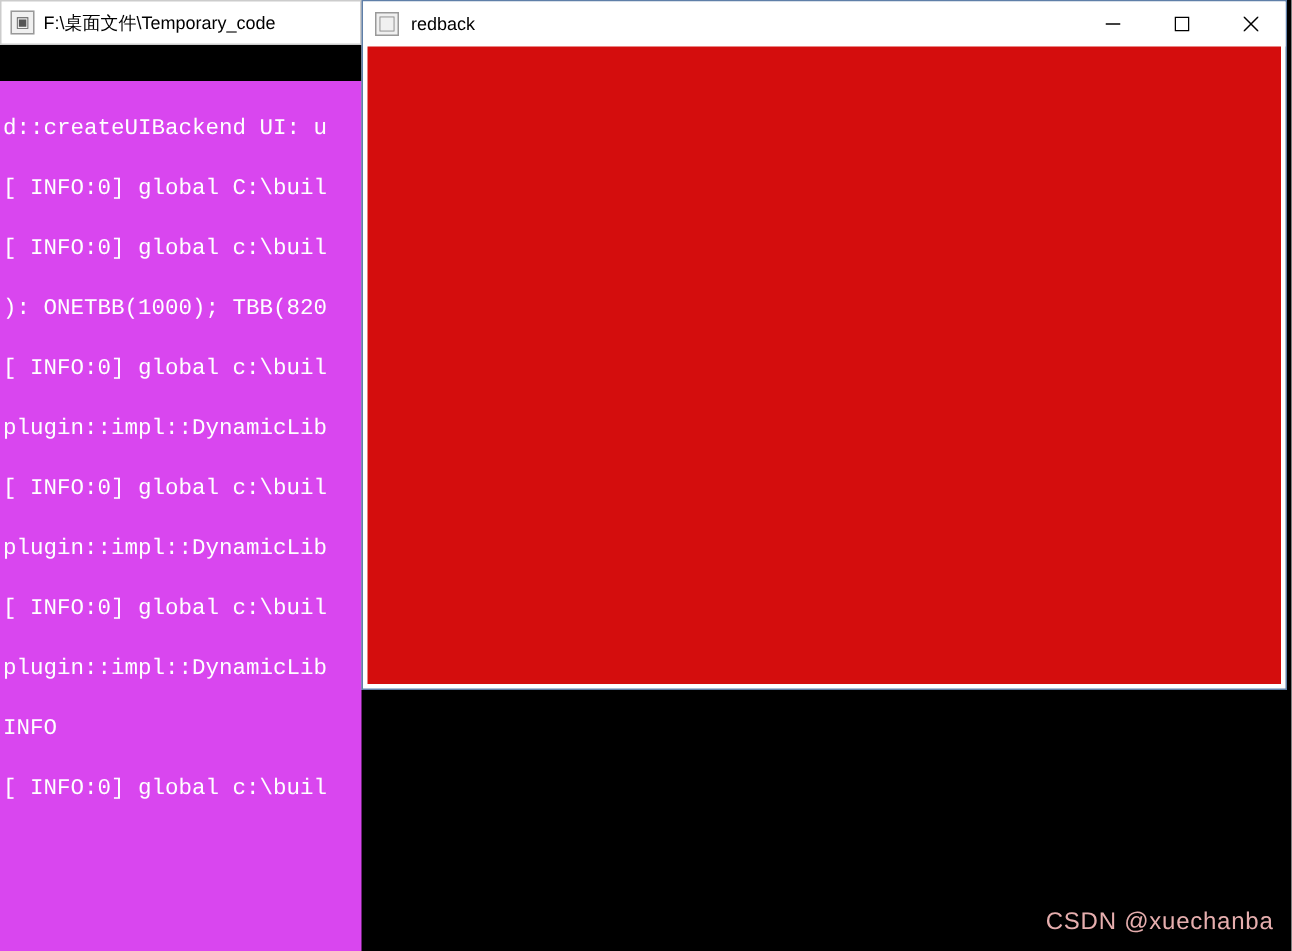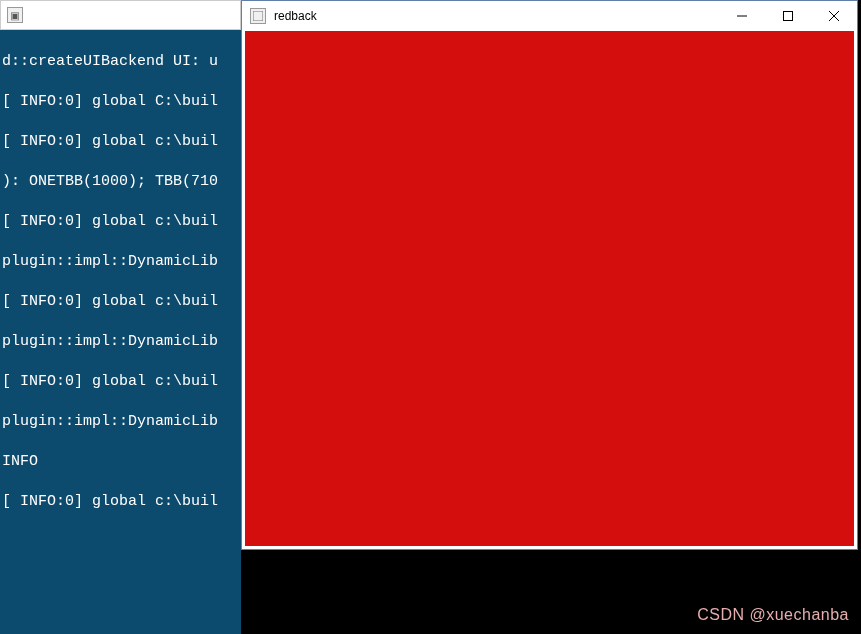--- a/index.html
+++ b/index.html
@@ -41,36 +41,37 @@
       margin-right: 6px;
       flex-shrink: 0;
       display: flex;
       align-items: center;
       justify-content: center;
       font-size: 10px;
       color: #555;
     }
     .console-body {
       flex: 1;
-      background: #0c4a6e;
+      background: #d946ef;
       color: #fff;
       font-family: "Consolas", "Courier New", monospace;
       font-size: 15px;
       line-height: 20px;
       padding: 2px 4px 2px 2px;
       overflow: hidden;
       white-space: pre;
+      margin-top: 24px;
     }
     .console-body .line { display: block; overflow: hidden; }
     .redback-window {
       position: absolute;
       left: 241px;
       top: 0;
       width: 617px;
-      height: 550px;
+      height: 460px;
       background: #fff;
       border: 1px solid #5f7fa8;
       display: flex;
       flex-direction: column;
     }
     .redback-titlebar {
       height: 30px;
       background: #fff;
       display: flex;
       align-items: center;
@@ -120,26 +121,27 @@
       letter-spacing: 0.5px;
       text-align: right;
     }
   </style>
 </head>
 <body>
 
 <div class="console-window">
   <div class="console-titlebar">
     <span class="app-icon">▣</span>
+    <span>F:\桌面文件\Temporary_code</span>
   </div>
   <div class="console-body">
 <span class="line">d::createUIBackend UI: u</span>
 <span class="line">[ INFO:0] global C:\buil</span>
 <span class="line">[ INFO:0] global c:\buil</span>
-<span class="line">): ONETBB(1000); TBB(710</span>
+<span class="line">): ONETBB(1000); TBB(820</span>
 <span class="line">[ INFO:0] global c:\buil</span>
 <span class="line">plugin::impl::DynamicLib</span>
 <span class="line">[ INFO:0] global c:\buil</span>
 <span class="line">plugin::impl::DynamicLib</span>
 <span class="line">[ INFO:0] global c:\buil</span>
 <span class="line">plugin::impl::DynamicLib</span>
 <span class="line">INFO</span>
 <span class="line">[ INFO:0] global c:\buil</span>
 
 

